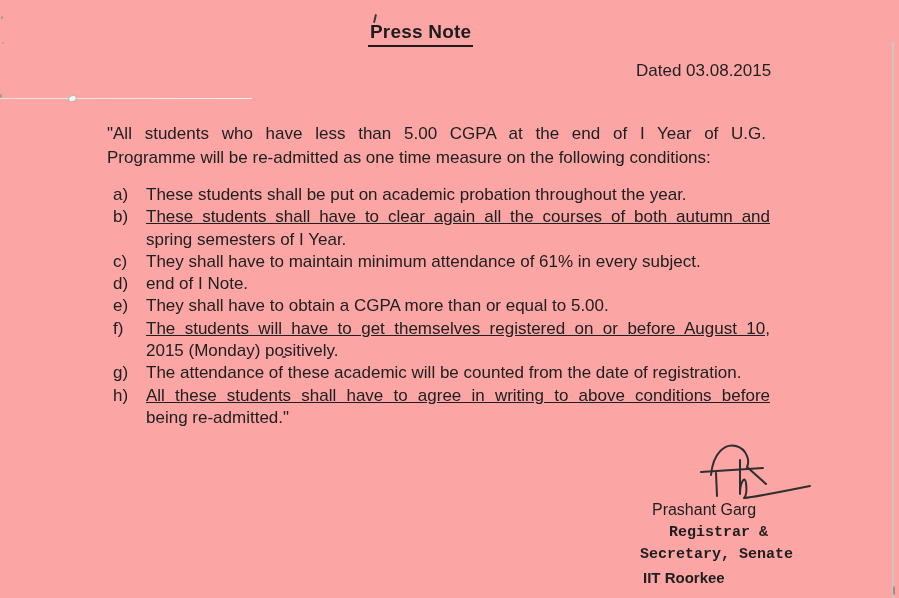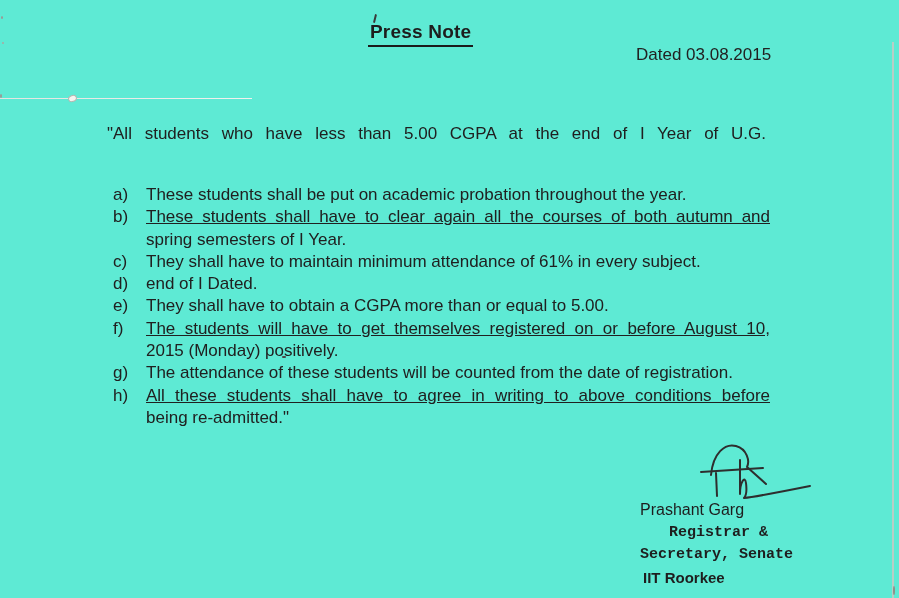--- a/index.html
+++ b/index.html
@@ -1,39 +1,39 @@
 <!DOCTYPE html>
 <html><head>
 <meta charset="utf-8">
 <style>
   html,body{margin:0;padding:0;background:#ffffff;}
   .page{
     position:relative;
     width:899px;height:598px;
-    background:#5eead4;
+    background:#fca5a5;
     overflow:hidden;
     font-family:"Liberation Sans","DejaVu Sans",sans-serif;
     color:#212121;
   }
   
   .title{
     position:absolute;left:368px;top:21px;
     font-size:19px;font-weight:bold;color:#1d1d1d;
     padding:0 2px 2px 2px;
     border-bottom:2.5px solid #1b1b1b;
     letter-spacing:.2px;
     white-space:nowrap;
   }
   .stray-tick{
     position:absolute;left:374px;top:14px;width:2px;height:9px;
     background:#3a3a3a;transform:rotate(14deg);border-radius:1px;
   }
   
   .dated{
-    position:absolute;left:636px;top:45px;
+    position:absolute;left:636px;top:61px;
     font-size:17px;color:#222;white-space:nowrap;
   }
   
   .intro{
     position:absolute;left:107px;top:122px;width:659px;
     font-size:17px;line-height:24px;color:#202020;
   }
   .iline{white-space:nowrap;}
   .iline.just{white-space:normal;text-align:justify;text-align-last:justify;}
   
@@ -45,21 +45,21 @@
   .cmark{flex:0 0 33px;}
   .clines{flex:0 0 624px;width:624px;}
   .cline{white-space:nowrap;}
   .cline.just{white-space:normal;text-align:justify;text-align-last:justify;text-decoration:underline;}
   
   .sig-ink{position:absolute;left:695px;top:438px;}
   .sigblock{
     position:absolute;left:640px;top:499px;width:128px;
     line-height:22.5px;color:#1e1e1e;
   }
-  .sig-name{font-size:16px;text-align:left;white-space:nowrap;}
+  .sig-name{font-size:16px;text-align:center;white-space:nowrap;}
   .sig-bold{font-size:15px;font-weight:bold;text-align:right;white-space:nowrap;font-family:Liberation Mono, monospace;}
   .sig-org{font-size:15px;font-weight:bold;text-align:left;padding-left:3px;white-space:nowrap;}
   
   .edge-line{
     position:absolute;left:892px;top:42px;width:2px;height:556px;
     background:#c9c9c3;opacity:.85;
   }
   .scanline{
     position:absolute;left:0;top:98px;width:252px;height:1px;
     background:linear-gradient(to right,#e4e4e0,#f1f1ee);
@@ -77,20 +77,21 @@
 
 <div class="page">
 
   <div class="stray-tick"></div>
   <div class="title">Press Note</div>
 
   <div class="dated">Dated 03.08.2015</div>
 
   <div class="intro">
     <div class="iline just">"All students who have less than 5.00 CGPA at the end of I Year of U.G.</div>
+    <div class="iline">Programme will be re-admitted as one time measure on the following conditions:</div>
   </div>
 
   <div class="conds">
     <div class="cond">
       <span class="cmark">a)</span>
       <div class="clines">
         <div class="cline">These students shall be put on academic probation throughout the year.</div>
       </div>
     </div>
     <div class="cond">
@@ -102,40 +103,40 @@
     </div>
     <div class="cond">
       <span class="cmark">c)</span>
       <div class="clines">
         <div class="cline">They shall have to maintain minimum attendance of 61% in every subject.</div>
       </div>
     </div>
     <div class="cond">
       <span class="cmark">d)</span>
       <div class="clines">
-        <div class="cline">end of I Dated.</div>
+        <div class="cline">end of I Note.</div>
       </div>
     </div>
     <div class="cond">
       <span class="cmark">e)</span>
       <div class="clines">
         <div class="cline">They shall have to obtain a CGPA more than or equal to 5.00.</div>
       </div>
     </div>
     <div class="cond">
       <span class="cmark">f)</span>
       <div class="clines">
         <div class="cline just">The students will have to get themselves registered on or before August 10,</div>
         <div class="cline">2015 (Monday) positively.</div>
       </div>
     </div>
     <div class="cond">
       <span class="cmark">g)</span>
       <div class="clines">
-        <div class="cline">The attendance of these students will be counted from the date of registration.</div>
+        <div class="cline">The attendance of these academic will be counted from the date of registration.</div>
       </div>
     </div>
     <div class="cond">
       <span class="cmark">h)</span>
       <div class="clines">
         <div class="cline just">All these students shall have to agree in writing to above conditions before</div>
         <div class="cline">being re-admitted."</div>
       </div>
     </div>
   </div>

